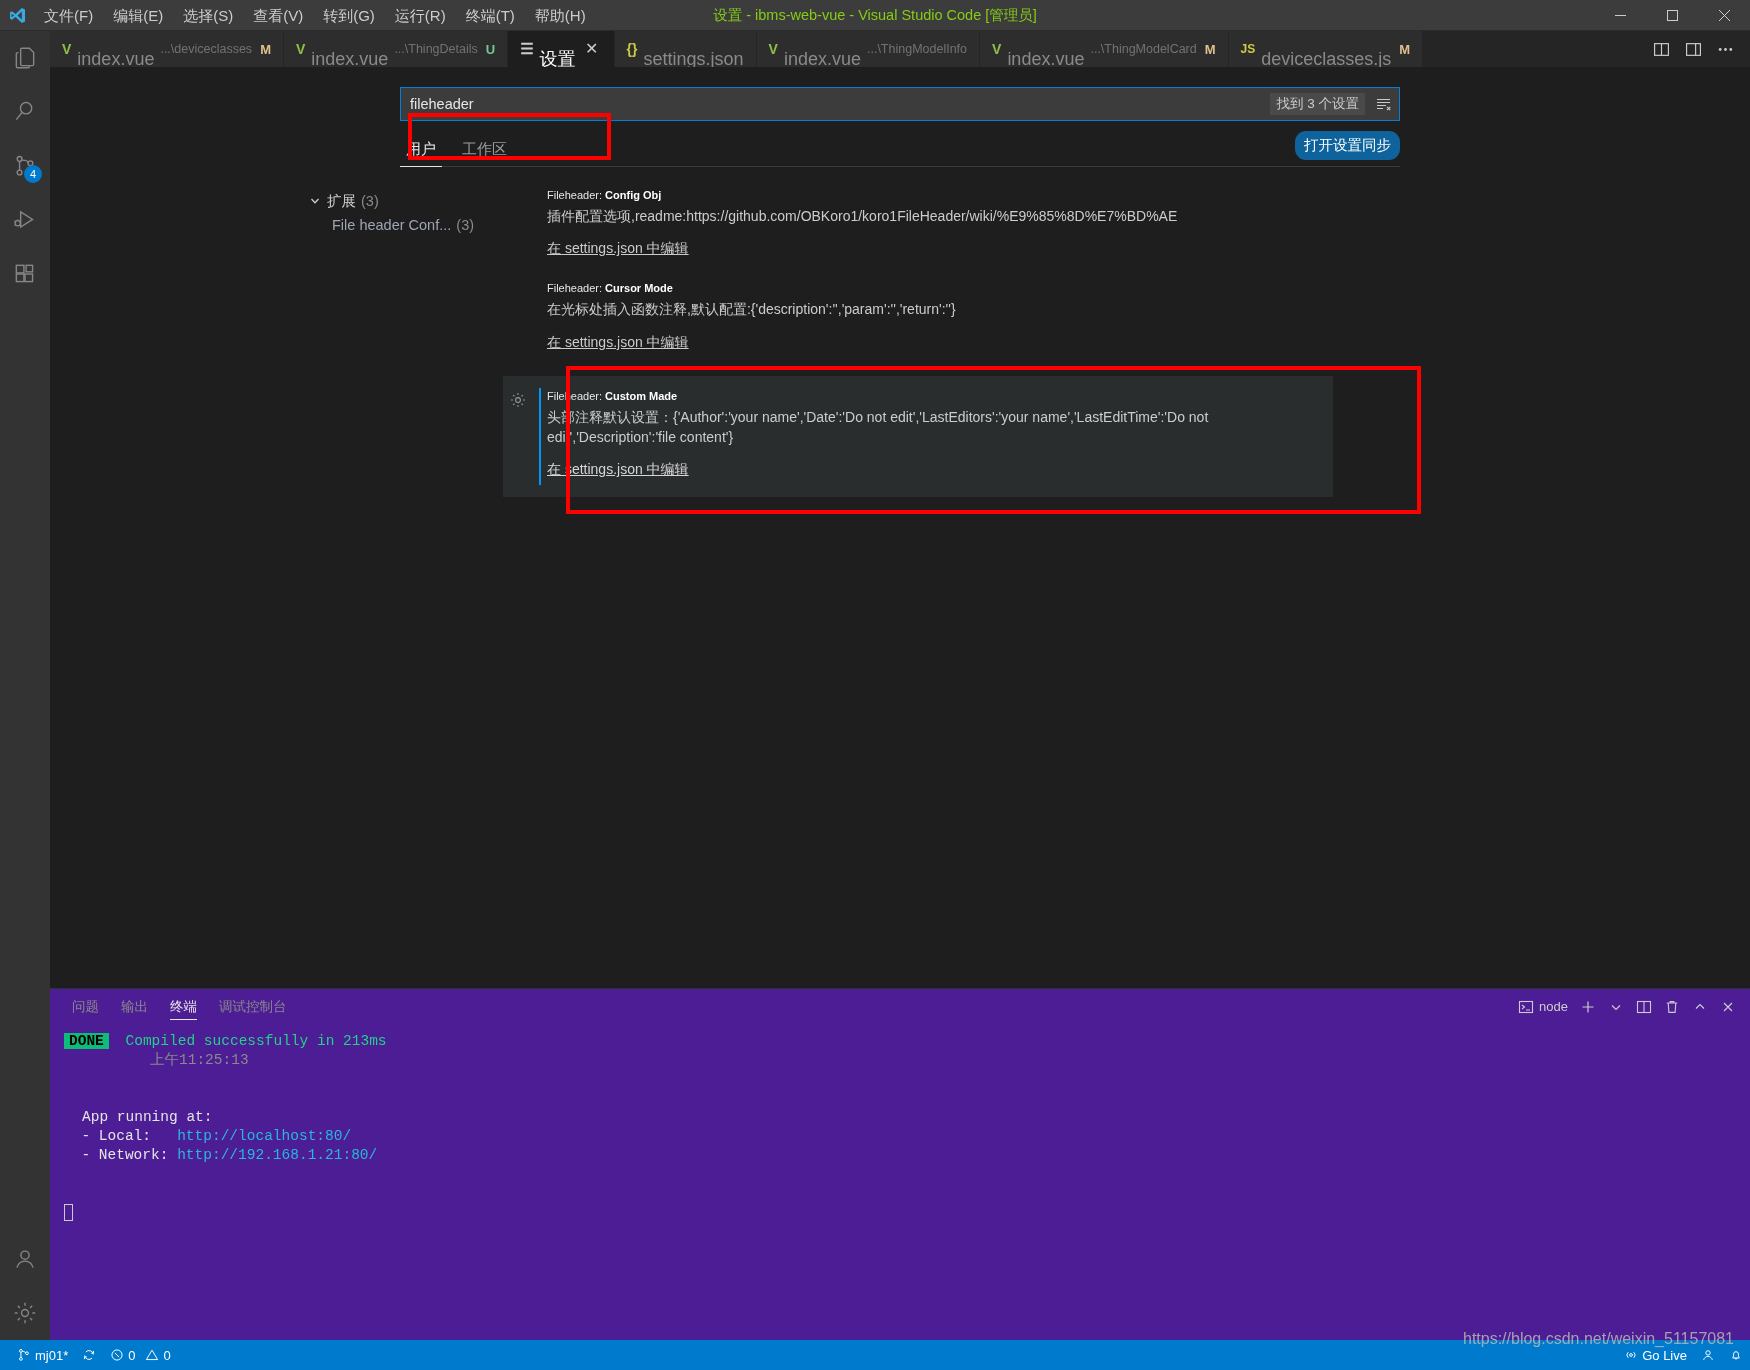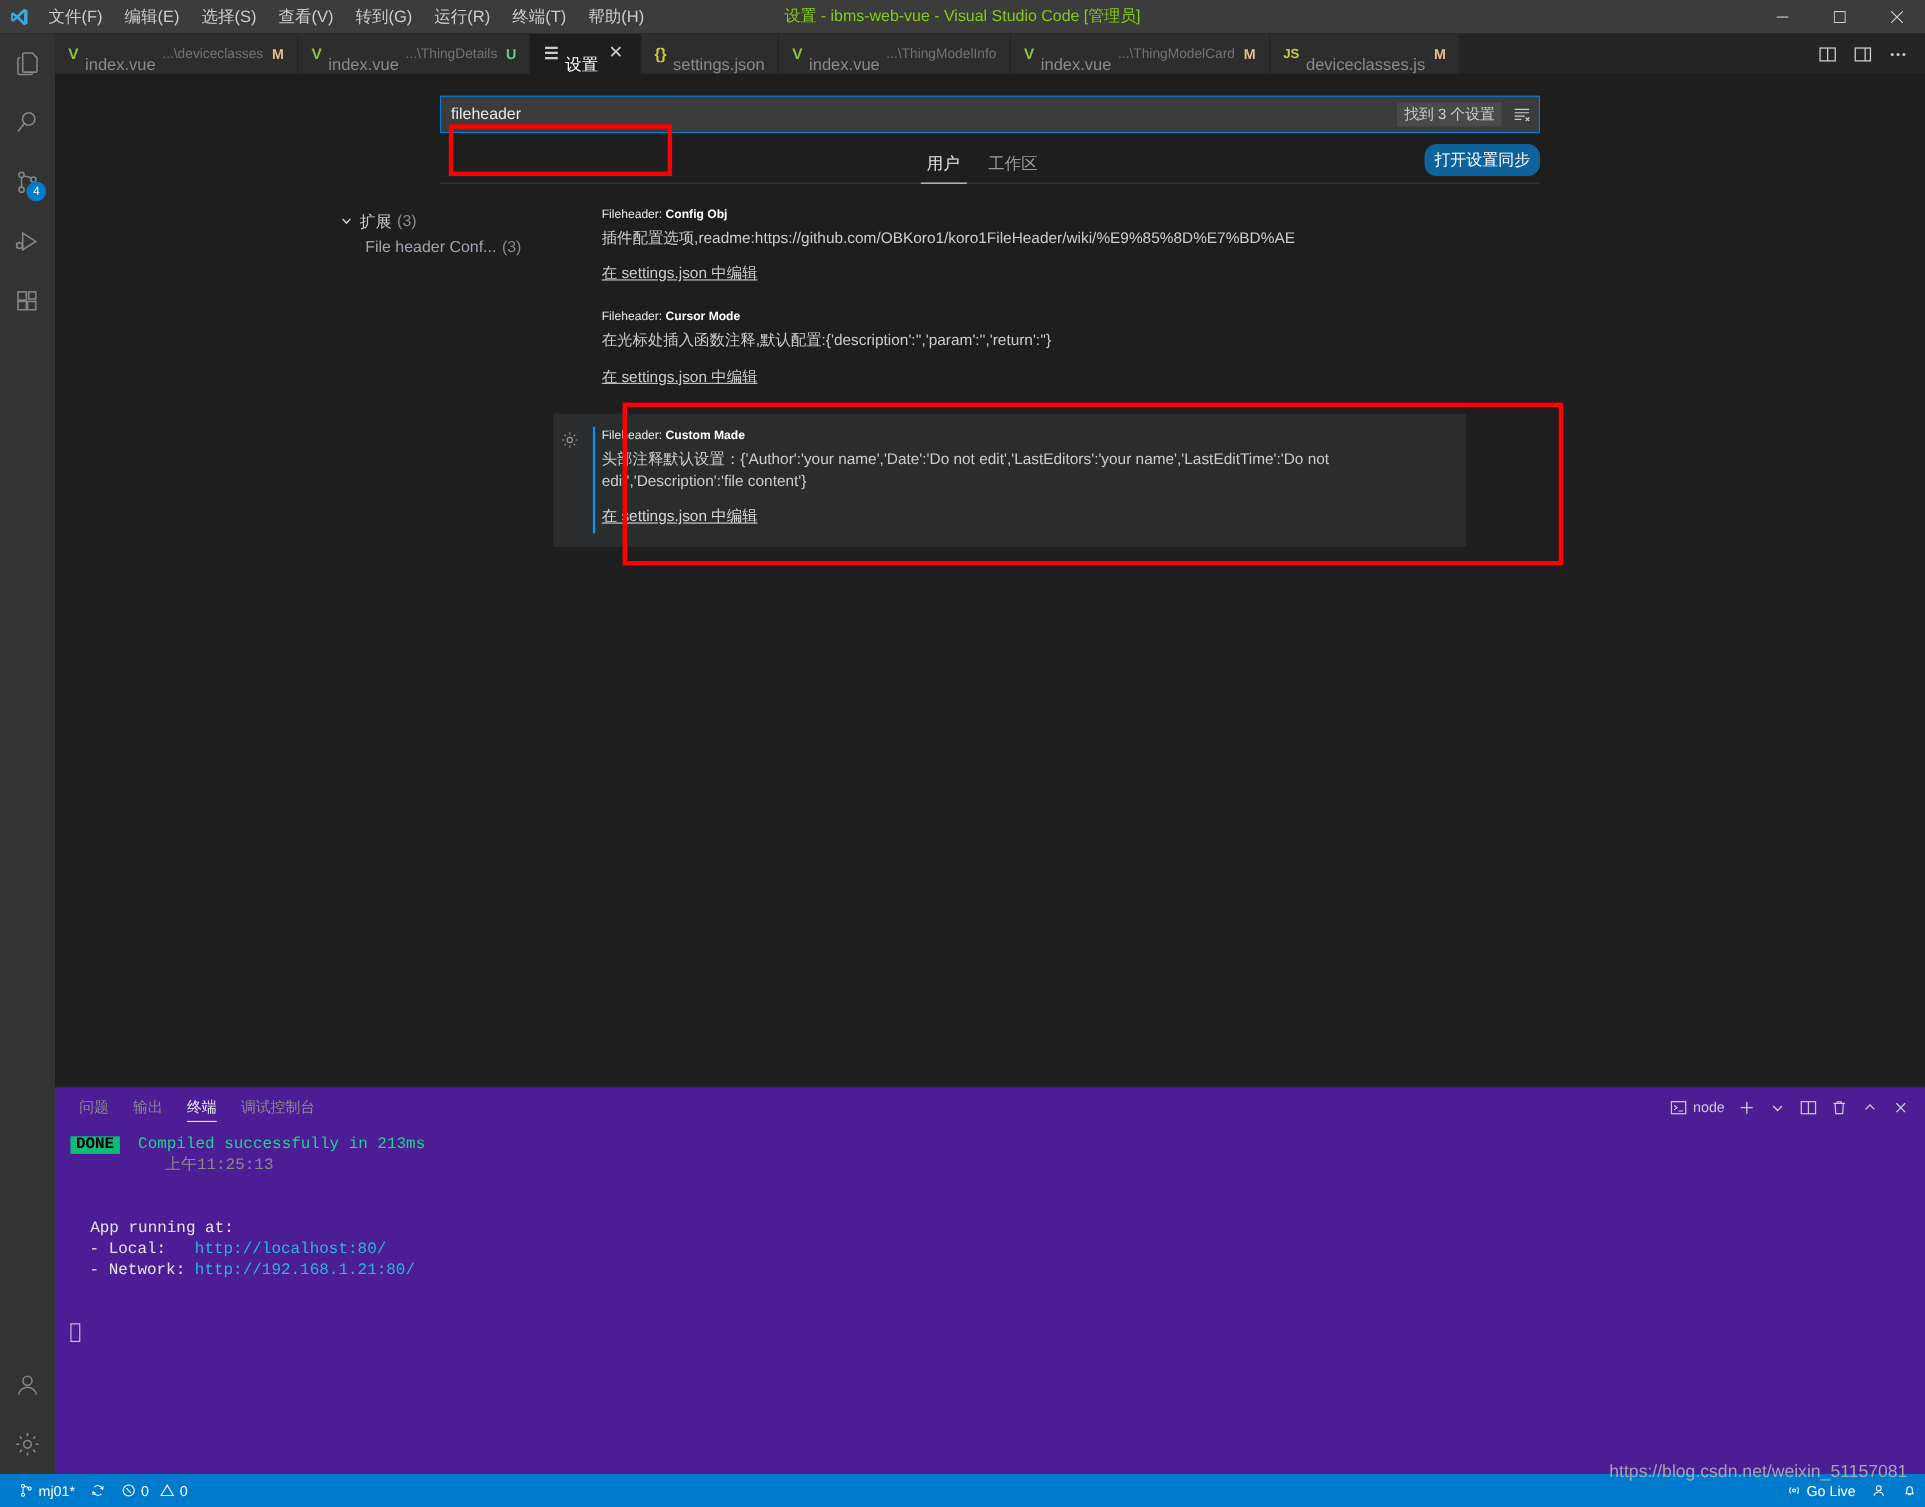--- a/index.html
+++ b/index.html
@@ -65,21 +65,21 @@
   }
   .tab.active { background: #1e1e1e; color: #ffffff; }
   .tab.active::before {
     content:""; position:absolute; left:0; right:0; top:0; height:1px; background:#1e1e1e;
   }
   .tab-ico { font-size: 14px; font-weight: bold; font-family: "Liberation Sans", sans-serif; }
   .tab-ico.vue { color: #8dc149; }
   .tab-ico.json { color: #cbcb41; }
   .tab-ico.js { color: #cbcb41; font-size: 12px; }
   .tab-ico.settings { color: #cccccc; font-size: 15px; }
-  .tab-name { font-size: 15px; margin-top: 20px; }
+  .tab-name { font-size: 18px; margin-top: 20px; }
   .tab.active .tab-name { color: #ffffff; }
   .tab-path { font-size: 12.5px; color: #7a7a7a; opacity: .9; }
   .tab-badge { font-size: 13px; font-weight: bold; margin-left: 2px; }
   .tab-badge.m { color: #e2c08d; }
   .tab-badge.u { color: #73c991; }
   .tab-close { width: 20px; text-align: center; color: #cccccc; font-size: 16px; line-height: 1; }
   .tabs-actions { margin-left: auto; display: flex; align-items: center; gap: 2px; padding-right: 10px; color: #cccccc; }
   .tabs-actions .tbtn { width: 30px; height: 36px; display: flex; align-items: center; justify-content: center; }
   .tabs-actions svg { width: 17px; height: 17px; }
 
@@ -97,21 +97,21 @@
   }
   .search-count {
     color: #cccccc; font-size: 13.5px; white-space: nowrap; padding: 2px 6px; background: #4a4a4a;
     margin-right: 6px;
   }
   .clear-filter { width: 24px; display:flex; align-items:center; justify-content:center; color:#cccccc; margin-right: 4px; }
   .clear-filter svg { width: 17px; height: 16px; }
 
   .tabs-row {
     width: 1000px; margin: 12px auto 0; display: flex; align-items: flex-end; position: relative;
-    border-bottom: 1px solid #3a3a3a; height: 34px; justify-content: center;
+    border-bottom: 1px solid #3a3a3a; height: 34px;
   }
   .stab {
     font-size: 15px; color: #9b9b9b; padding: 0 6px 7px; margin-right: 14px; position: relative;
   }
   .stab.active { color: #e7e7e7; }
   .stab.active::after {
     content: ""; position: absolute; left: 0; right: 0; bottom: -1px; height: 1px; background: #e7e7e7;
   }
   .sync-btn {
     position: absolute; right: 0; bottom: 6px; background: #0e639c; color: #ffffff;

